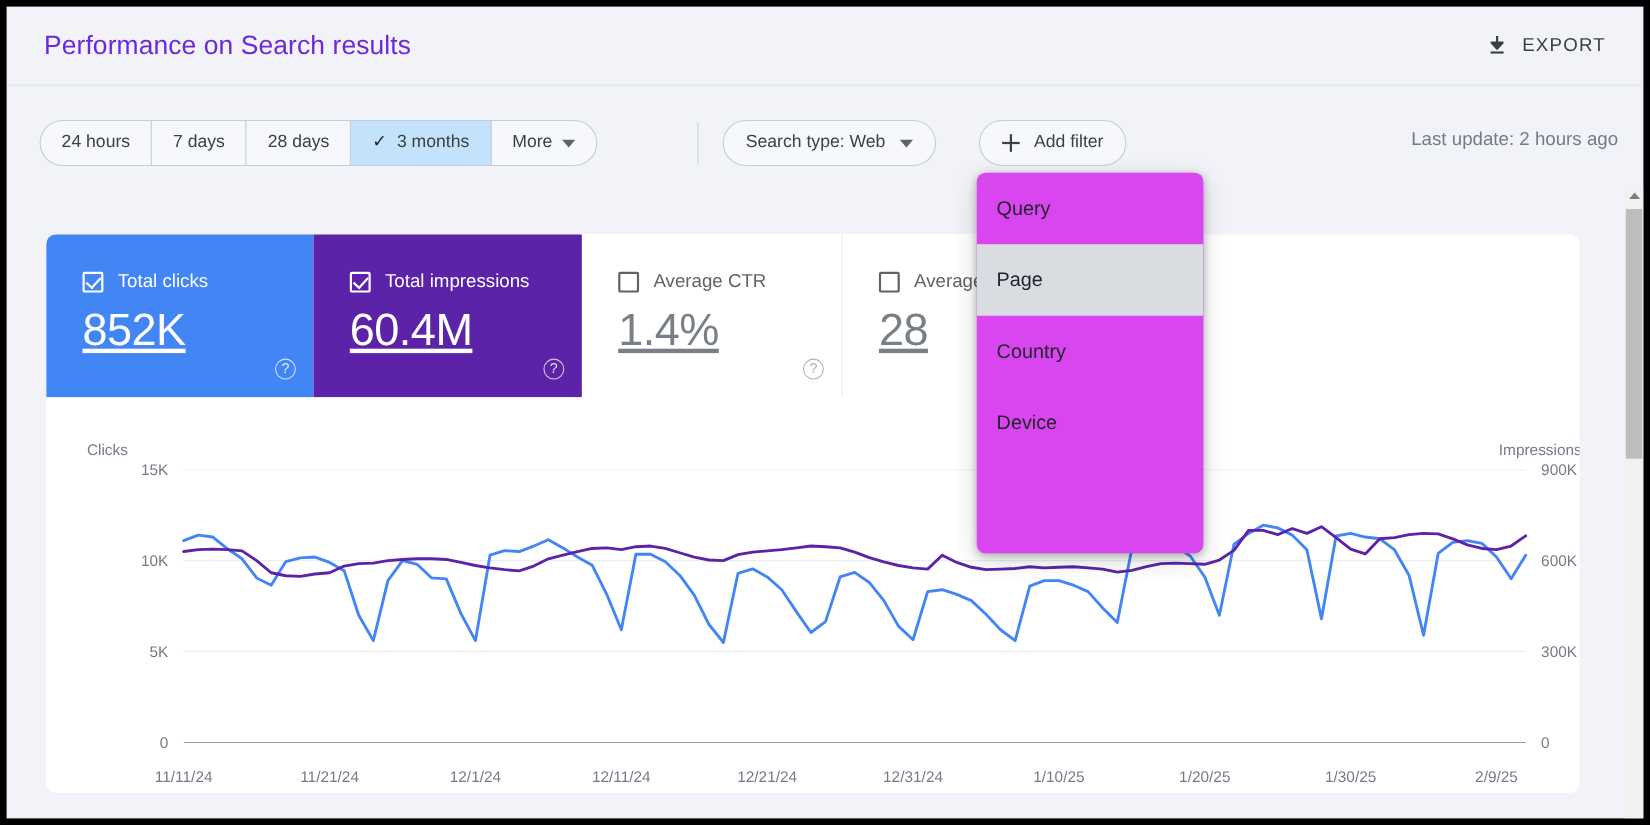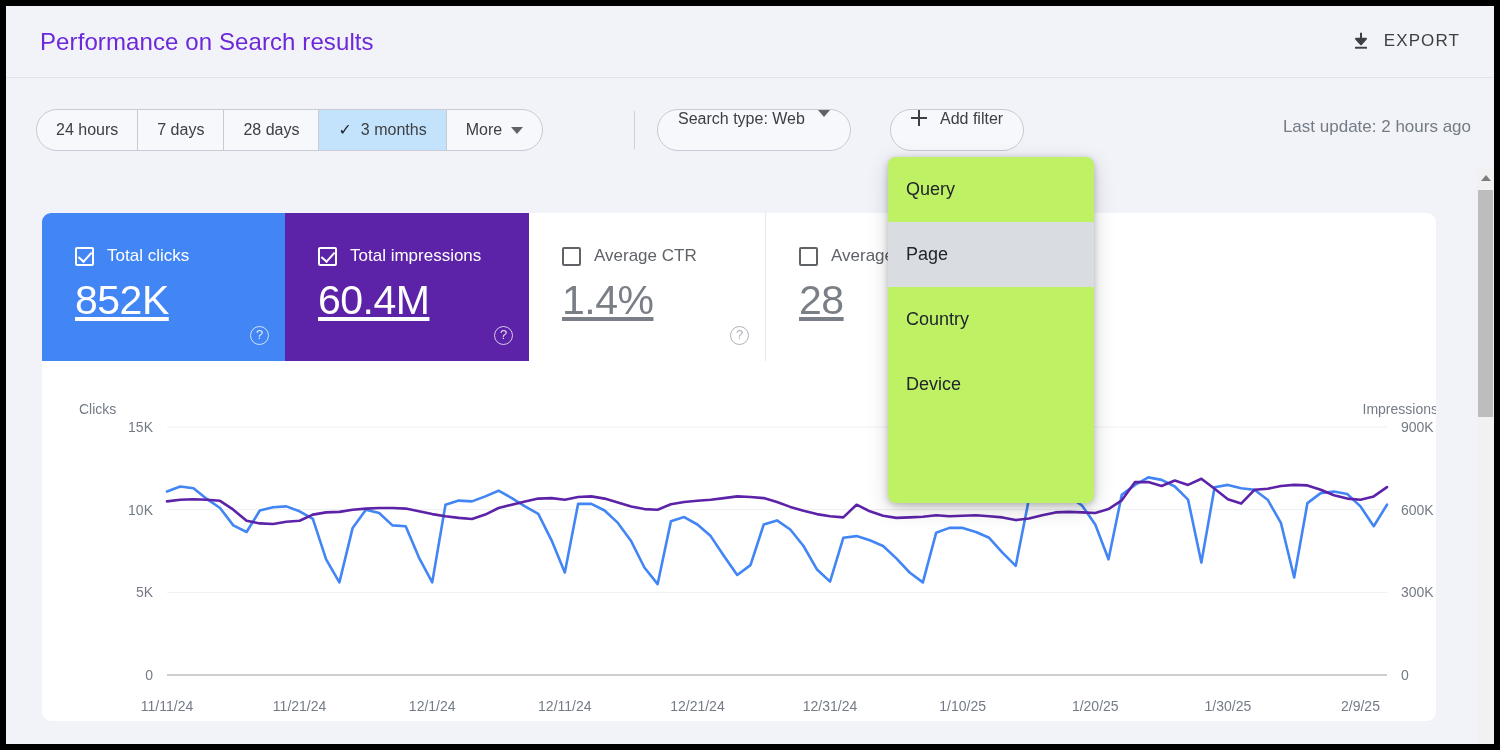--- a/index.html
+++ b/index.html
@@ -67,21 +67,21 @@
     border-right: 6px solid transparent;
     border-top: 7px solid #5f6368;
     display: inline-block;
   }
   #divider-v {
     position: absolute; left: 628px; top: 32px;
     width: 1px; height: 38px; background: #ccd1d9;
   }
   .pill {
     position: absolute; top: 30px; height: 42px;
-    display: flex; align-items: flex-start; gap: 13px;
+    display: flex; align-items: center; gap: 13px;
     padding: 0 20px;
     border: 1px solid #c6cbd4; border-radius: 21px;
     background: #f6f8fb; cursor: pointer;
     font-size: 16px; color: #3c4043; white-space: nowrap;
   }
   #search-type-pill { left: 651px; }
   #add-filter-pill { left: 884px; }
   .plus {
     position: relative; width: 16px; height: 16px; display: inline-block;
   }
@@ -155,21 +155,21 @@
   .axis-title {
     position: absolute; font-size: 14px; color: #747b86;
   }
   #clicks-axis-title { left: 18px; top: 40px; }
   #impr-axis-title { right: 17px; top: 40px; }
 
   
   #filter-menu {
     position: absolute; left: 882px; top: 151px;
     width: 206px; height: 346px;
-    background: #bef264; border-radius: 8px;
+    background: #d946ef; border-radius: 8px;
     box-shadow: 0 2px 7px rgba(0,0,0,.22), 0 6px 22px rgba(0,0,0,.16);
     overflow: hidden; z-index: 40;
   }
   .menu-item {
     height: 65px; display: flex; align-items: center;
     padding: 0 0 0 18px; font-size: 18px; color: #22252b;
     cursor: pointer; white-space: nowrap;
   }
   .menu-item.hover { background: #d9dce1; }
 

